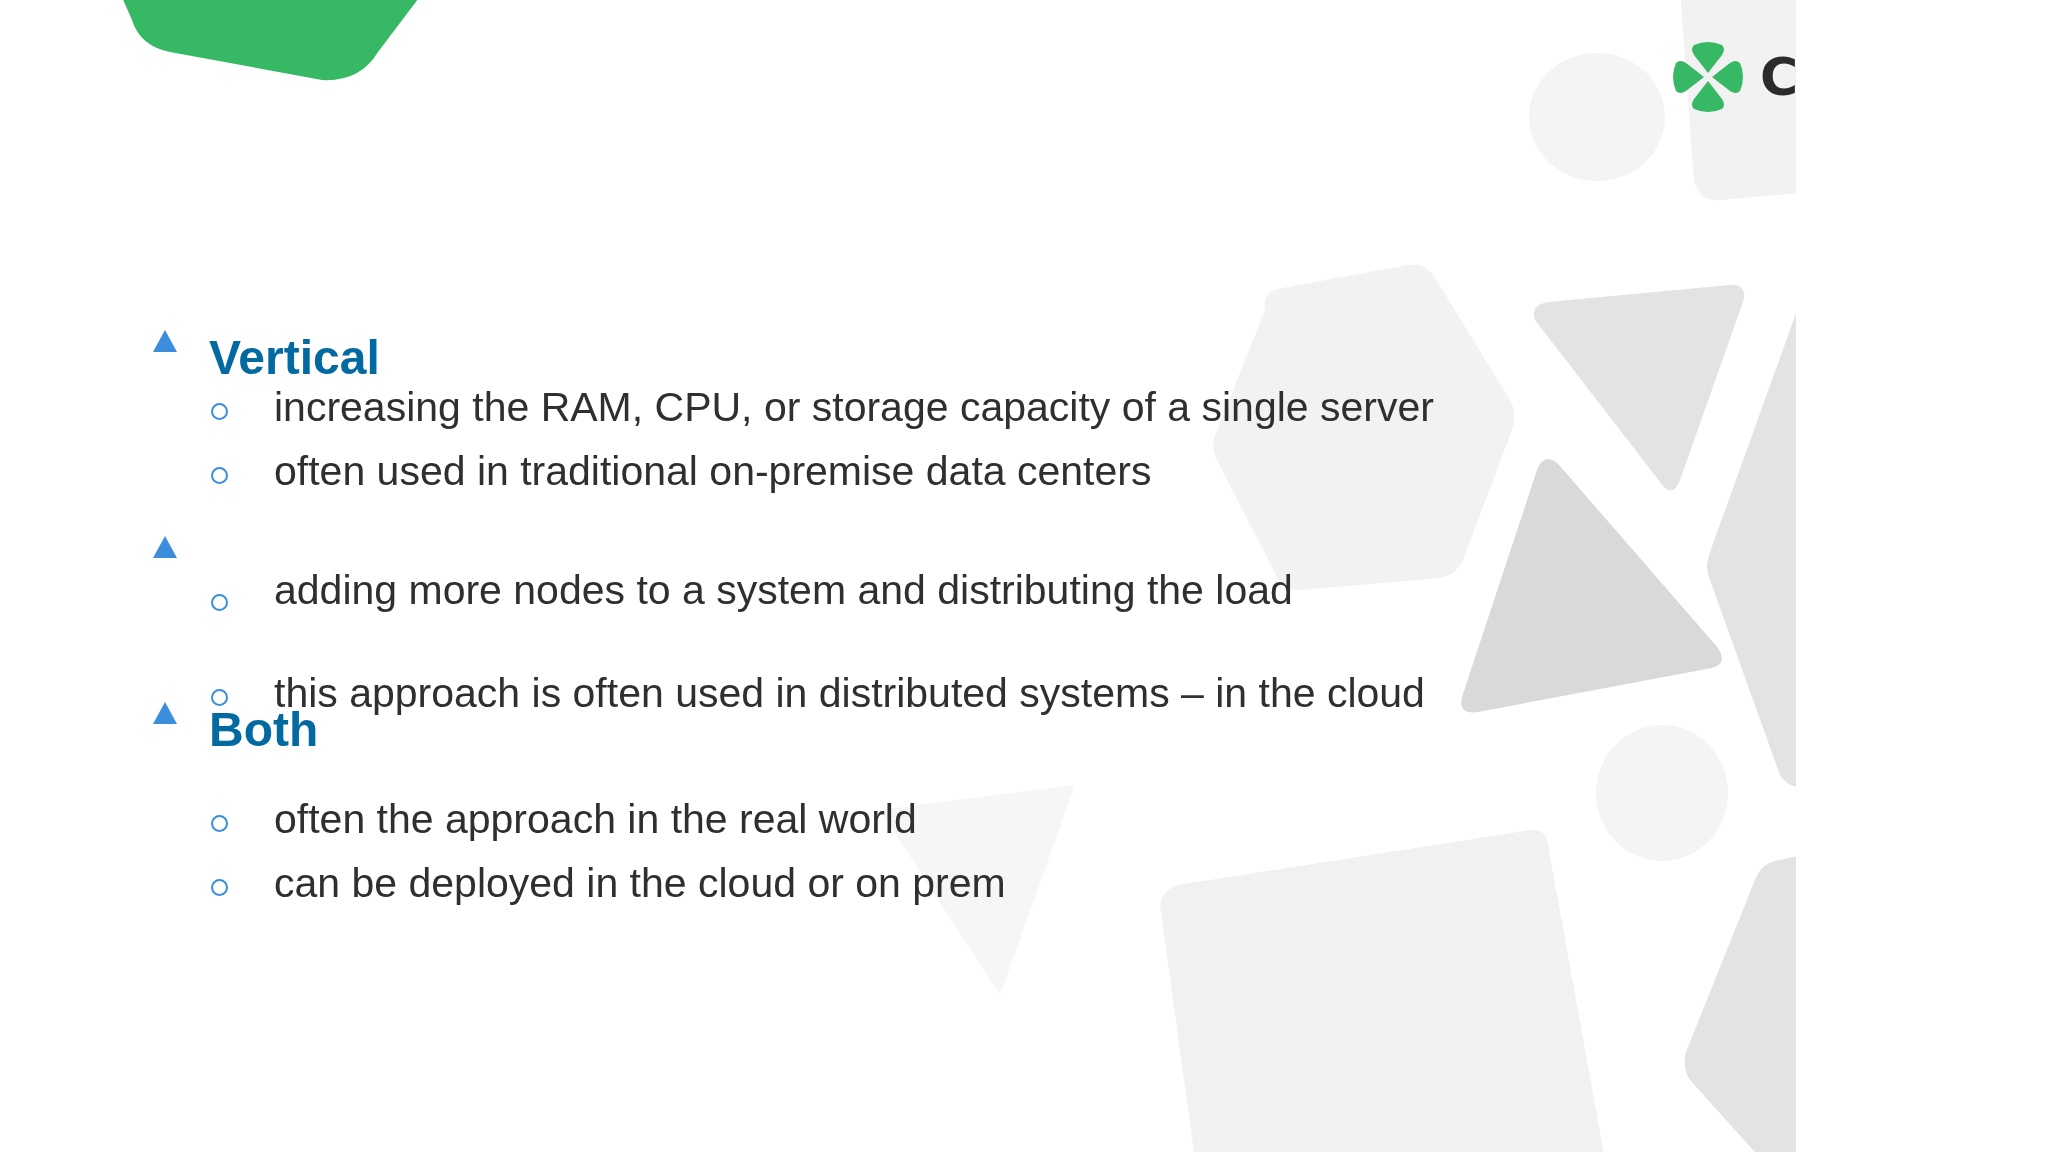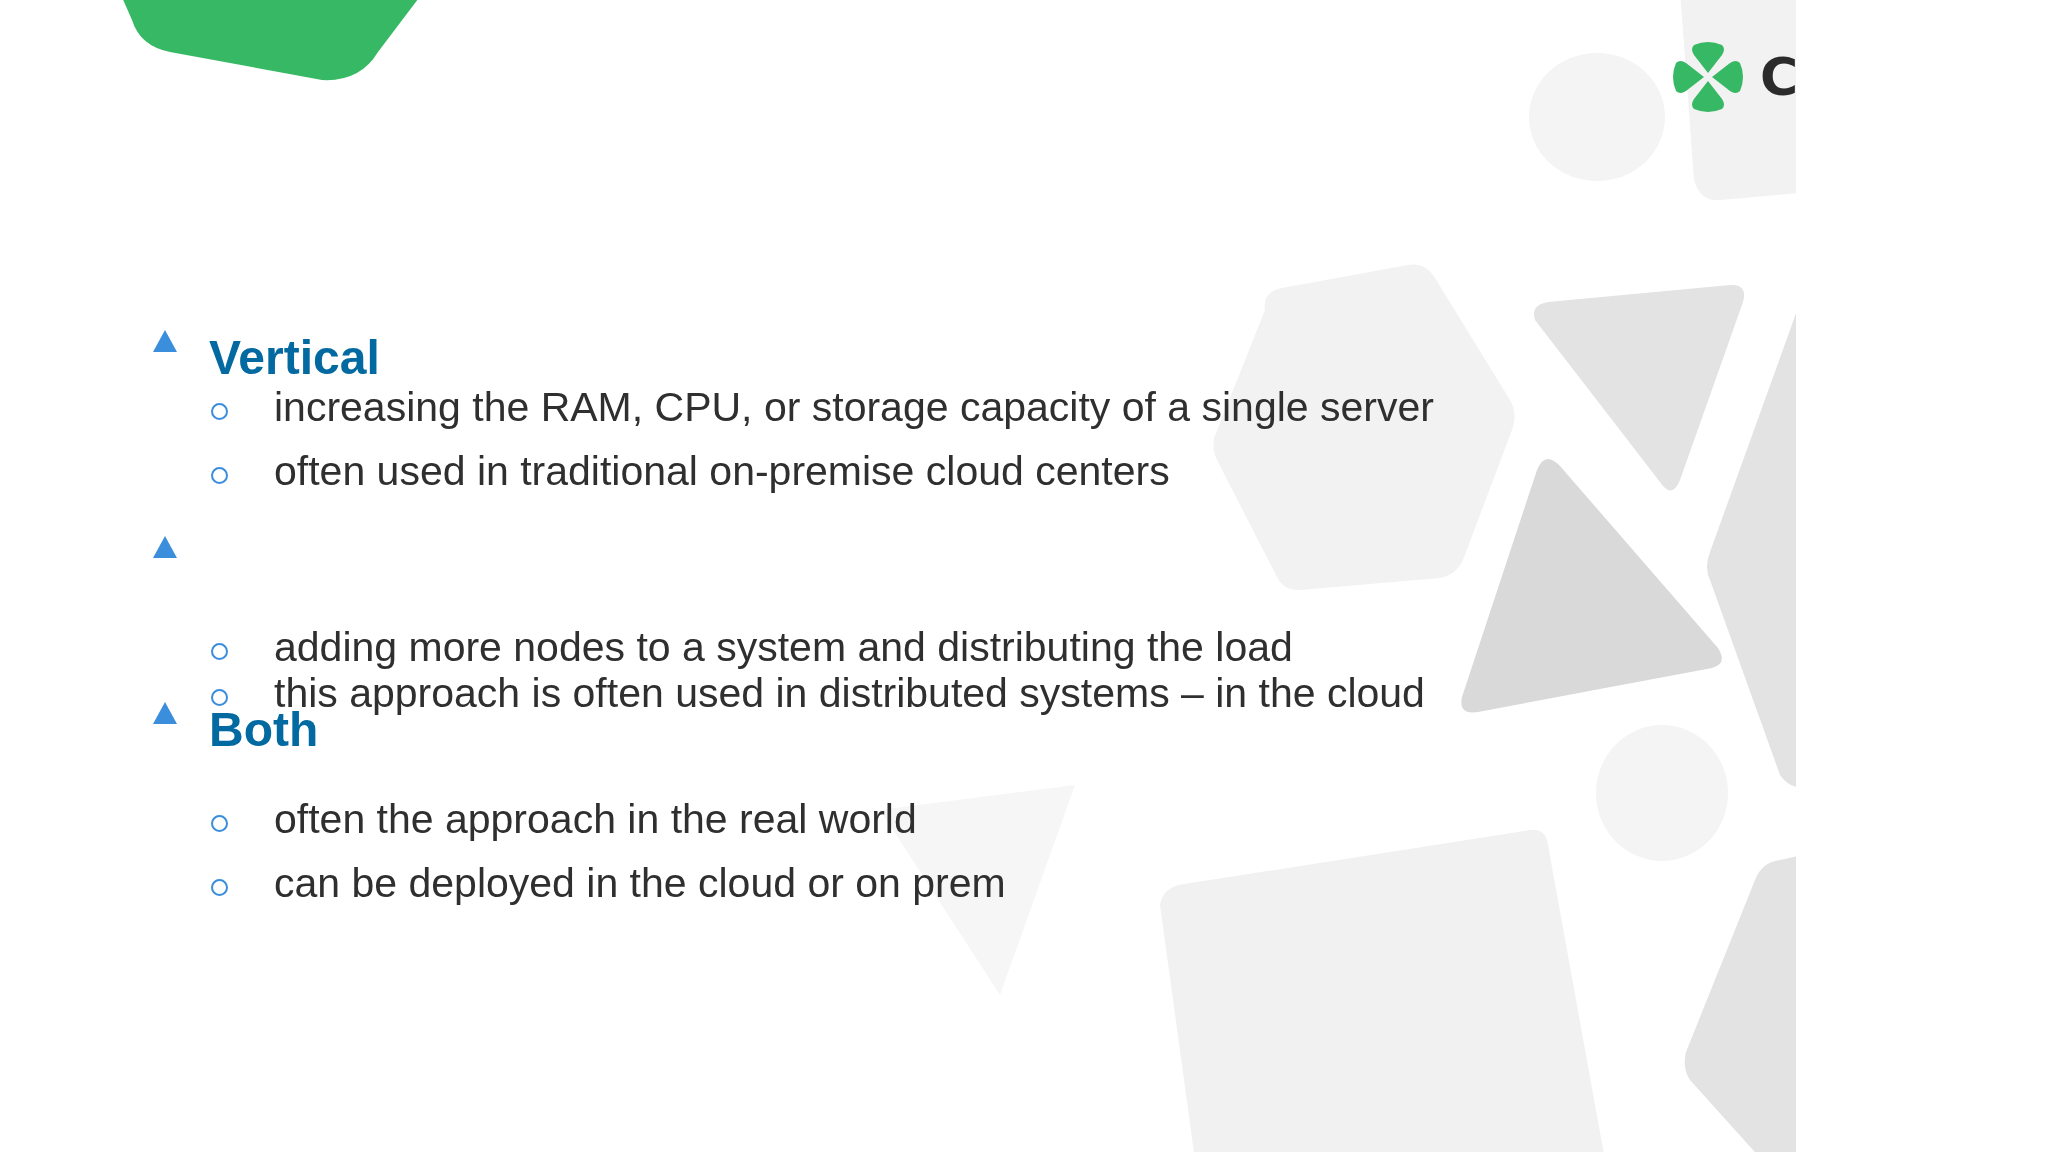--- a/index.html
+++ b/index.html
@@ -162,27 +162,27 @@
     <div class="section-head" style="top:312px;">
       <span class="tri"></span>
       <span class="section-label">Vertical</span>
     </div>
     <div class="sub-item" style="top:372px;">
       <span class="circ"></span>
       <span class="sub-label">increasing the RAM, CPU, or storage capacity of a single server</span>
     </div>
     <div class="sub-item" style="top:436px;">
       <span class="circ"></span>
-      <span class="sub-label">often used in traditional on-premise cloud centers</span>
+      <span class="sub-label">often used in traditional on-premise data centers</span>
     </div>
 
     <div class="section-head" style="top:518px;">
       <span class="tri"></span>
     </div>
-    <div class="sub-item" style="top:612px;">
+    <div class="sub-item" style="top:548px;align-items:flex-end;">
       <span class="circ"></span>
       <span class="sub-label">adding more nodes to a system and distributing the load</span>
     </div>
     <div class="sub-item" style="top:658px;">
       <span class="circ"></span>
       <span class="sub-label">this approach is often used in distributed systems – in the cloud</span>
     </div>
 
     <div class="section-head" style="top:684px;">
       <span class="tri"></span>

